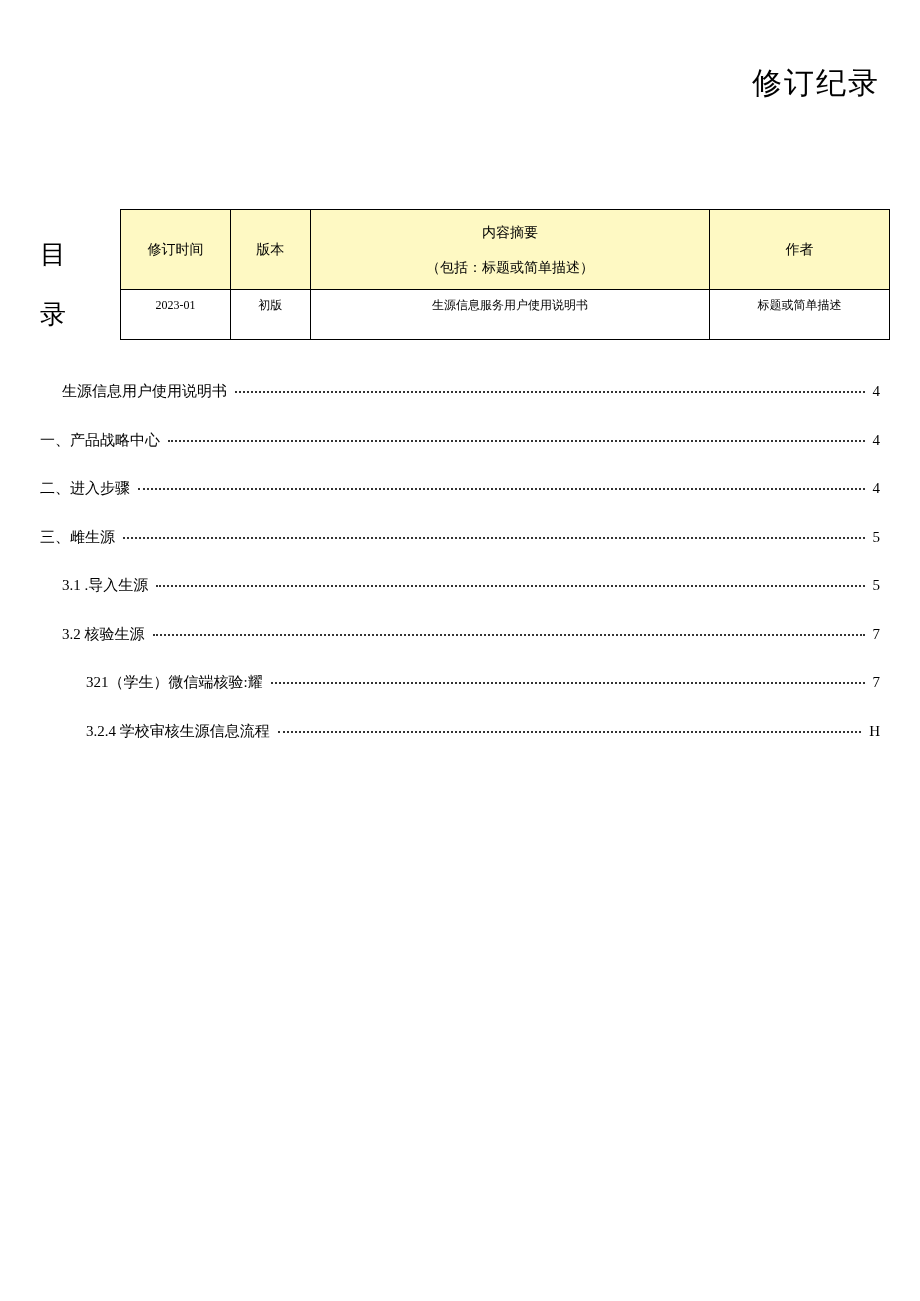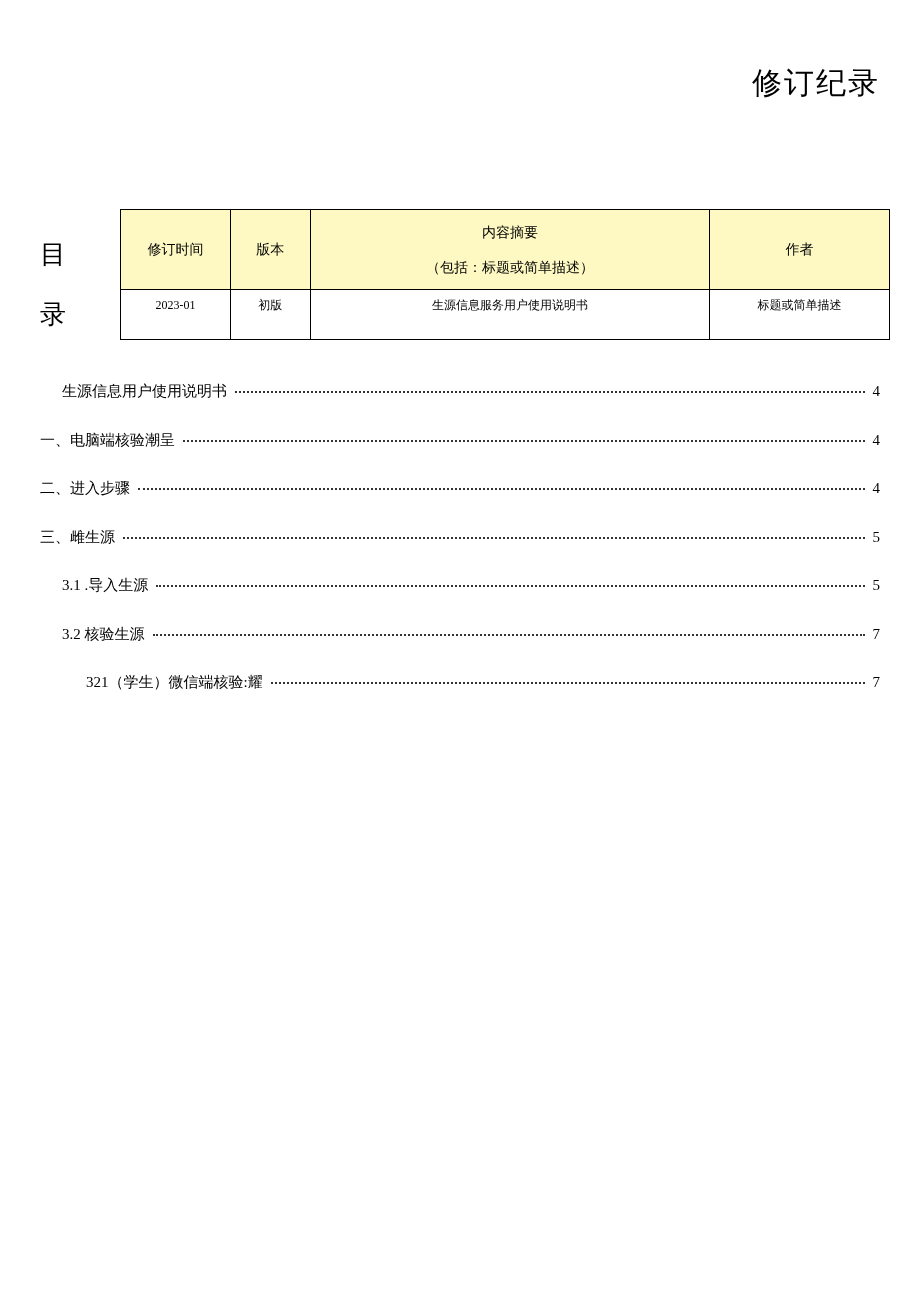--- a/index.html
+++ b/index.html
@@ -134,21 +134,21 @@
   </tbody>
 </table>
 
 <div class="toc" id="toc">
     <div class="toc-row indent-1">
       <span class="toc-label">生源信息用户使用说明书</span>
       <span class="toc-dots"></span>
       <span class="toc-page">4</span>
     </div>
     <div class="toc-row indent-0">
-      <span class="toc-label">一、电脑端核验潮呈</span>
+      <span class="toc-label">一、产品战略中心</span>
       <span class="toc-dots"></span>
       <span class="toc-page">4</span>
     </div>
     <div class="toc-row indent-0">
       <span class="toc-label">二、进入步骤</span>
       <span class="toc-dots"></span>
       <span class="toc-page">4</span>
     </div>
     <div class="toc-row indent-0">
       <span class="toc-label">三、雌生源</span>
@@ -163,13 +163,18 @@
     <div class="toc-row indent-2">
       <span class="toc-label">3.2   核验生源</span>
       <span class="toc-dots"></span>
       <span class="toc-page">7</span>
     </div>
     <div class="toc-row indent-3">
       <span class="toc-label">321（学生）微信端核验:耀</span>
       <span class="toc-dots"></span>
       <span class="toc-page">7</span>
     </div>
+    <div class="toc-row indent-3">
+      <span class="toc-label">3.2.4   学校审核生源信息流程</span>
+      <span class="toc-dots"></span>
+      <span class="toc-page">H</span>
+    </div>
   </div>
 
 </body></html>

